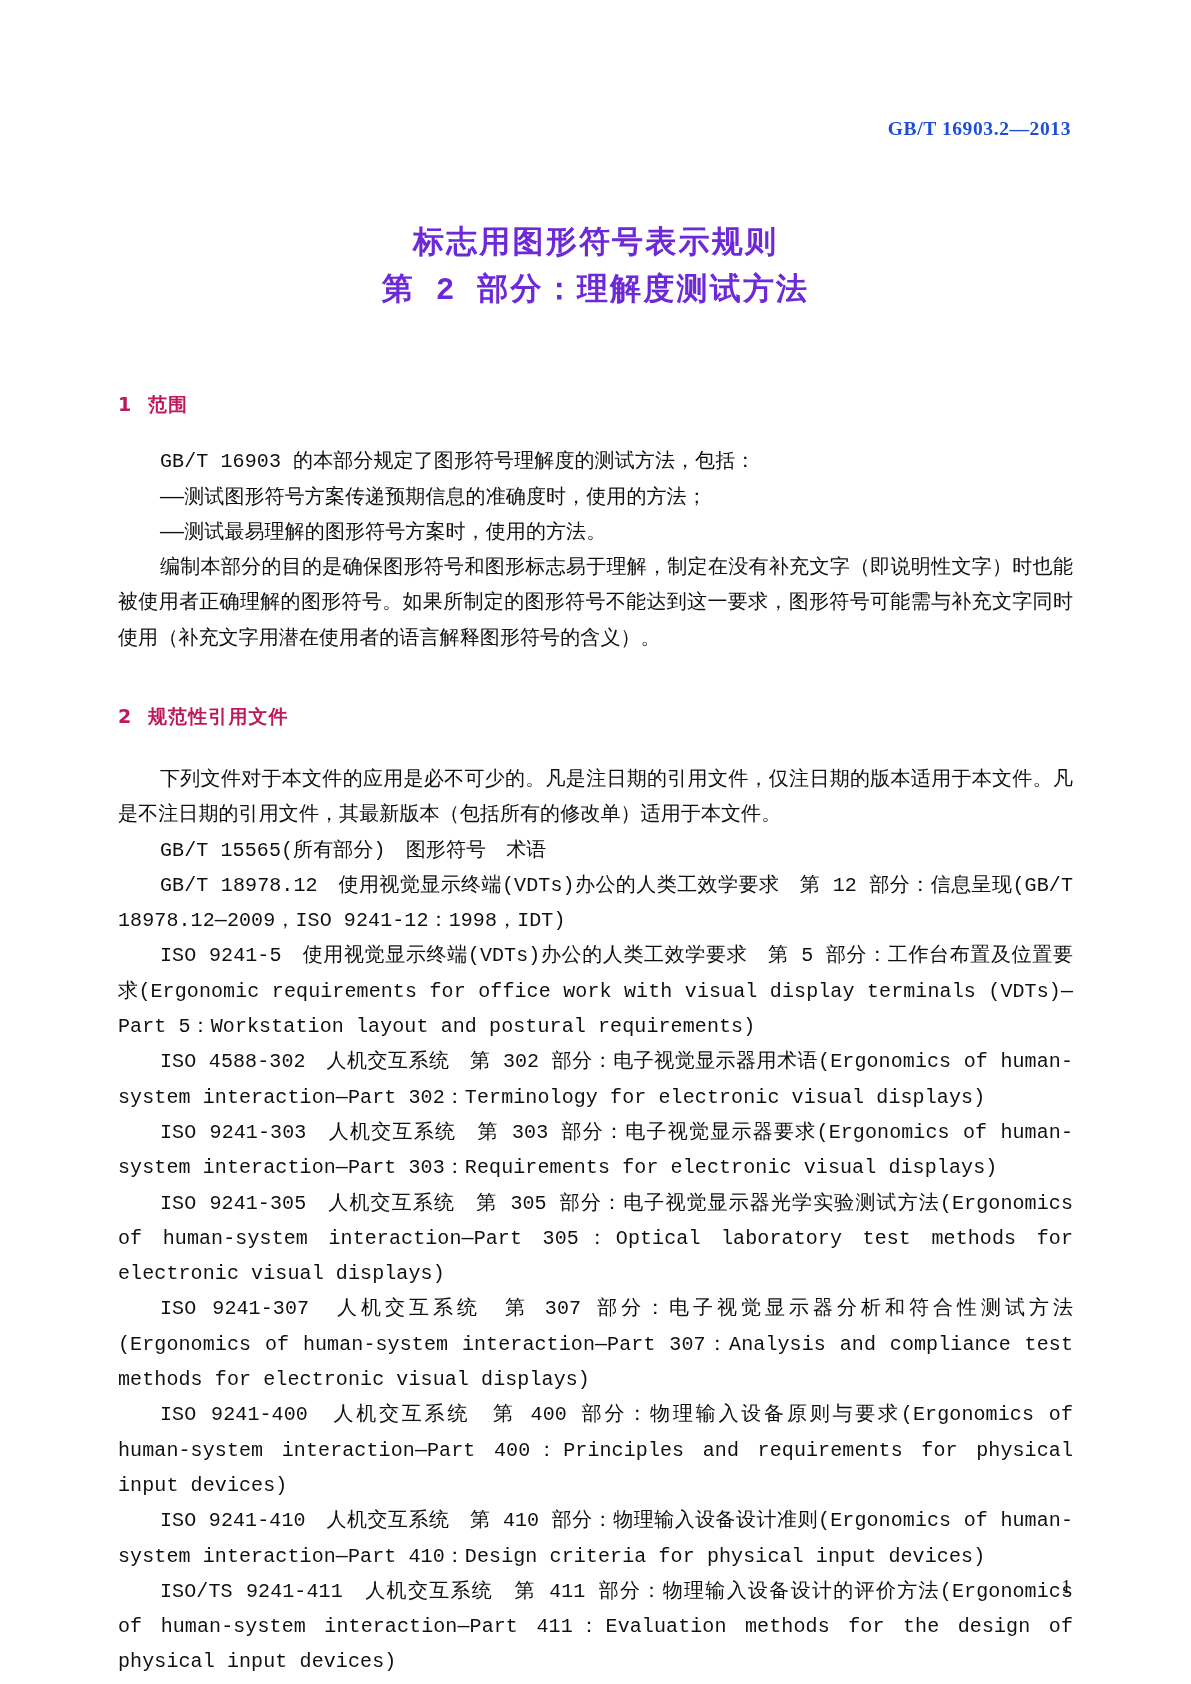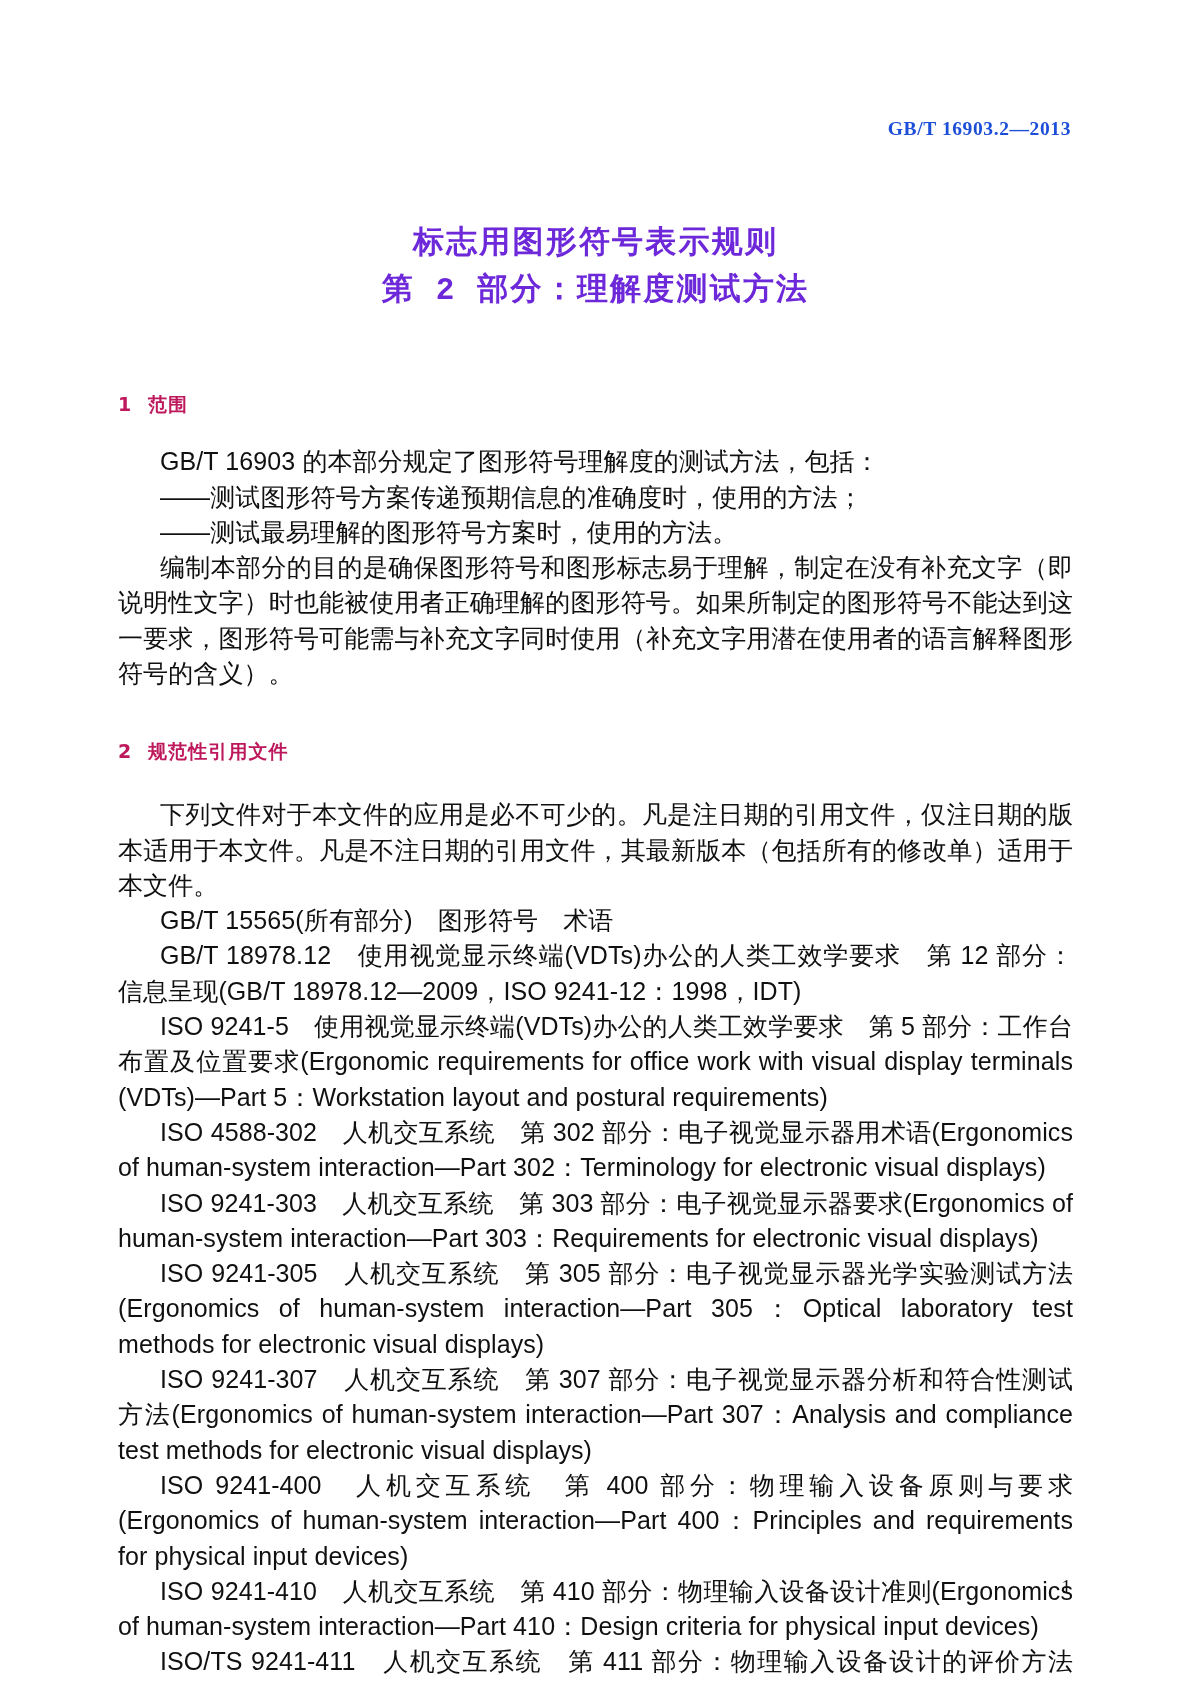--- a/index.html
+++ b/index.html
@@ -60,22 +60,22 @@
   }
   .clause-heading .num {
     display: inline-block;
     min-width: 30px;
   }
   .clause-1 { margin-top: 78px; }
   .clause-2 { margin-top: 48px; }
 
   
   .body-text {
-    font-family: Liberation Sans, sans-serif;
-    font-size: 25px;
+    font-family: Liberation Mono, monospace;
+    font-size: 20px;
     line-height: 35.3px;
     color: #101010;
     text-align: justify;
     text-justify: inter-character;
     letter-spacing: 0.1px;
   }
   .p-indent   { text-indent: 42px; }
   .p-dash     { text-indent: 42px; }
   .sec-body   { margin-top: 26px; }
   .sec2-body  { margin-top: 32px; }

